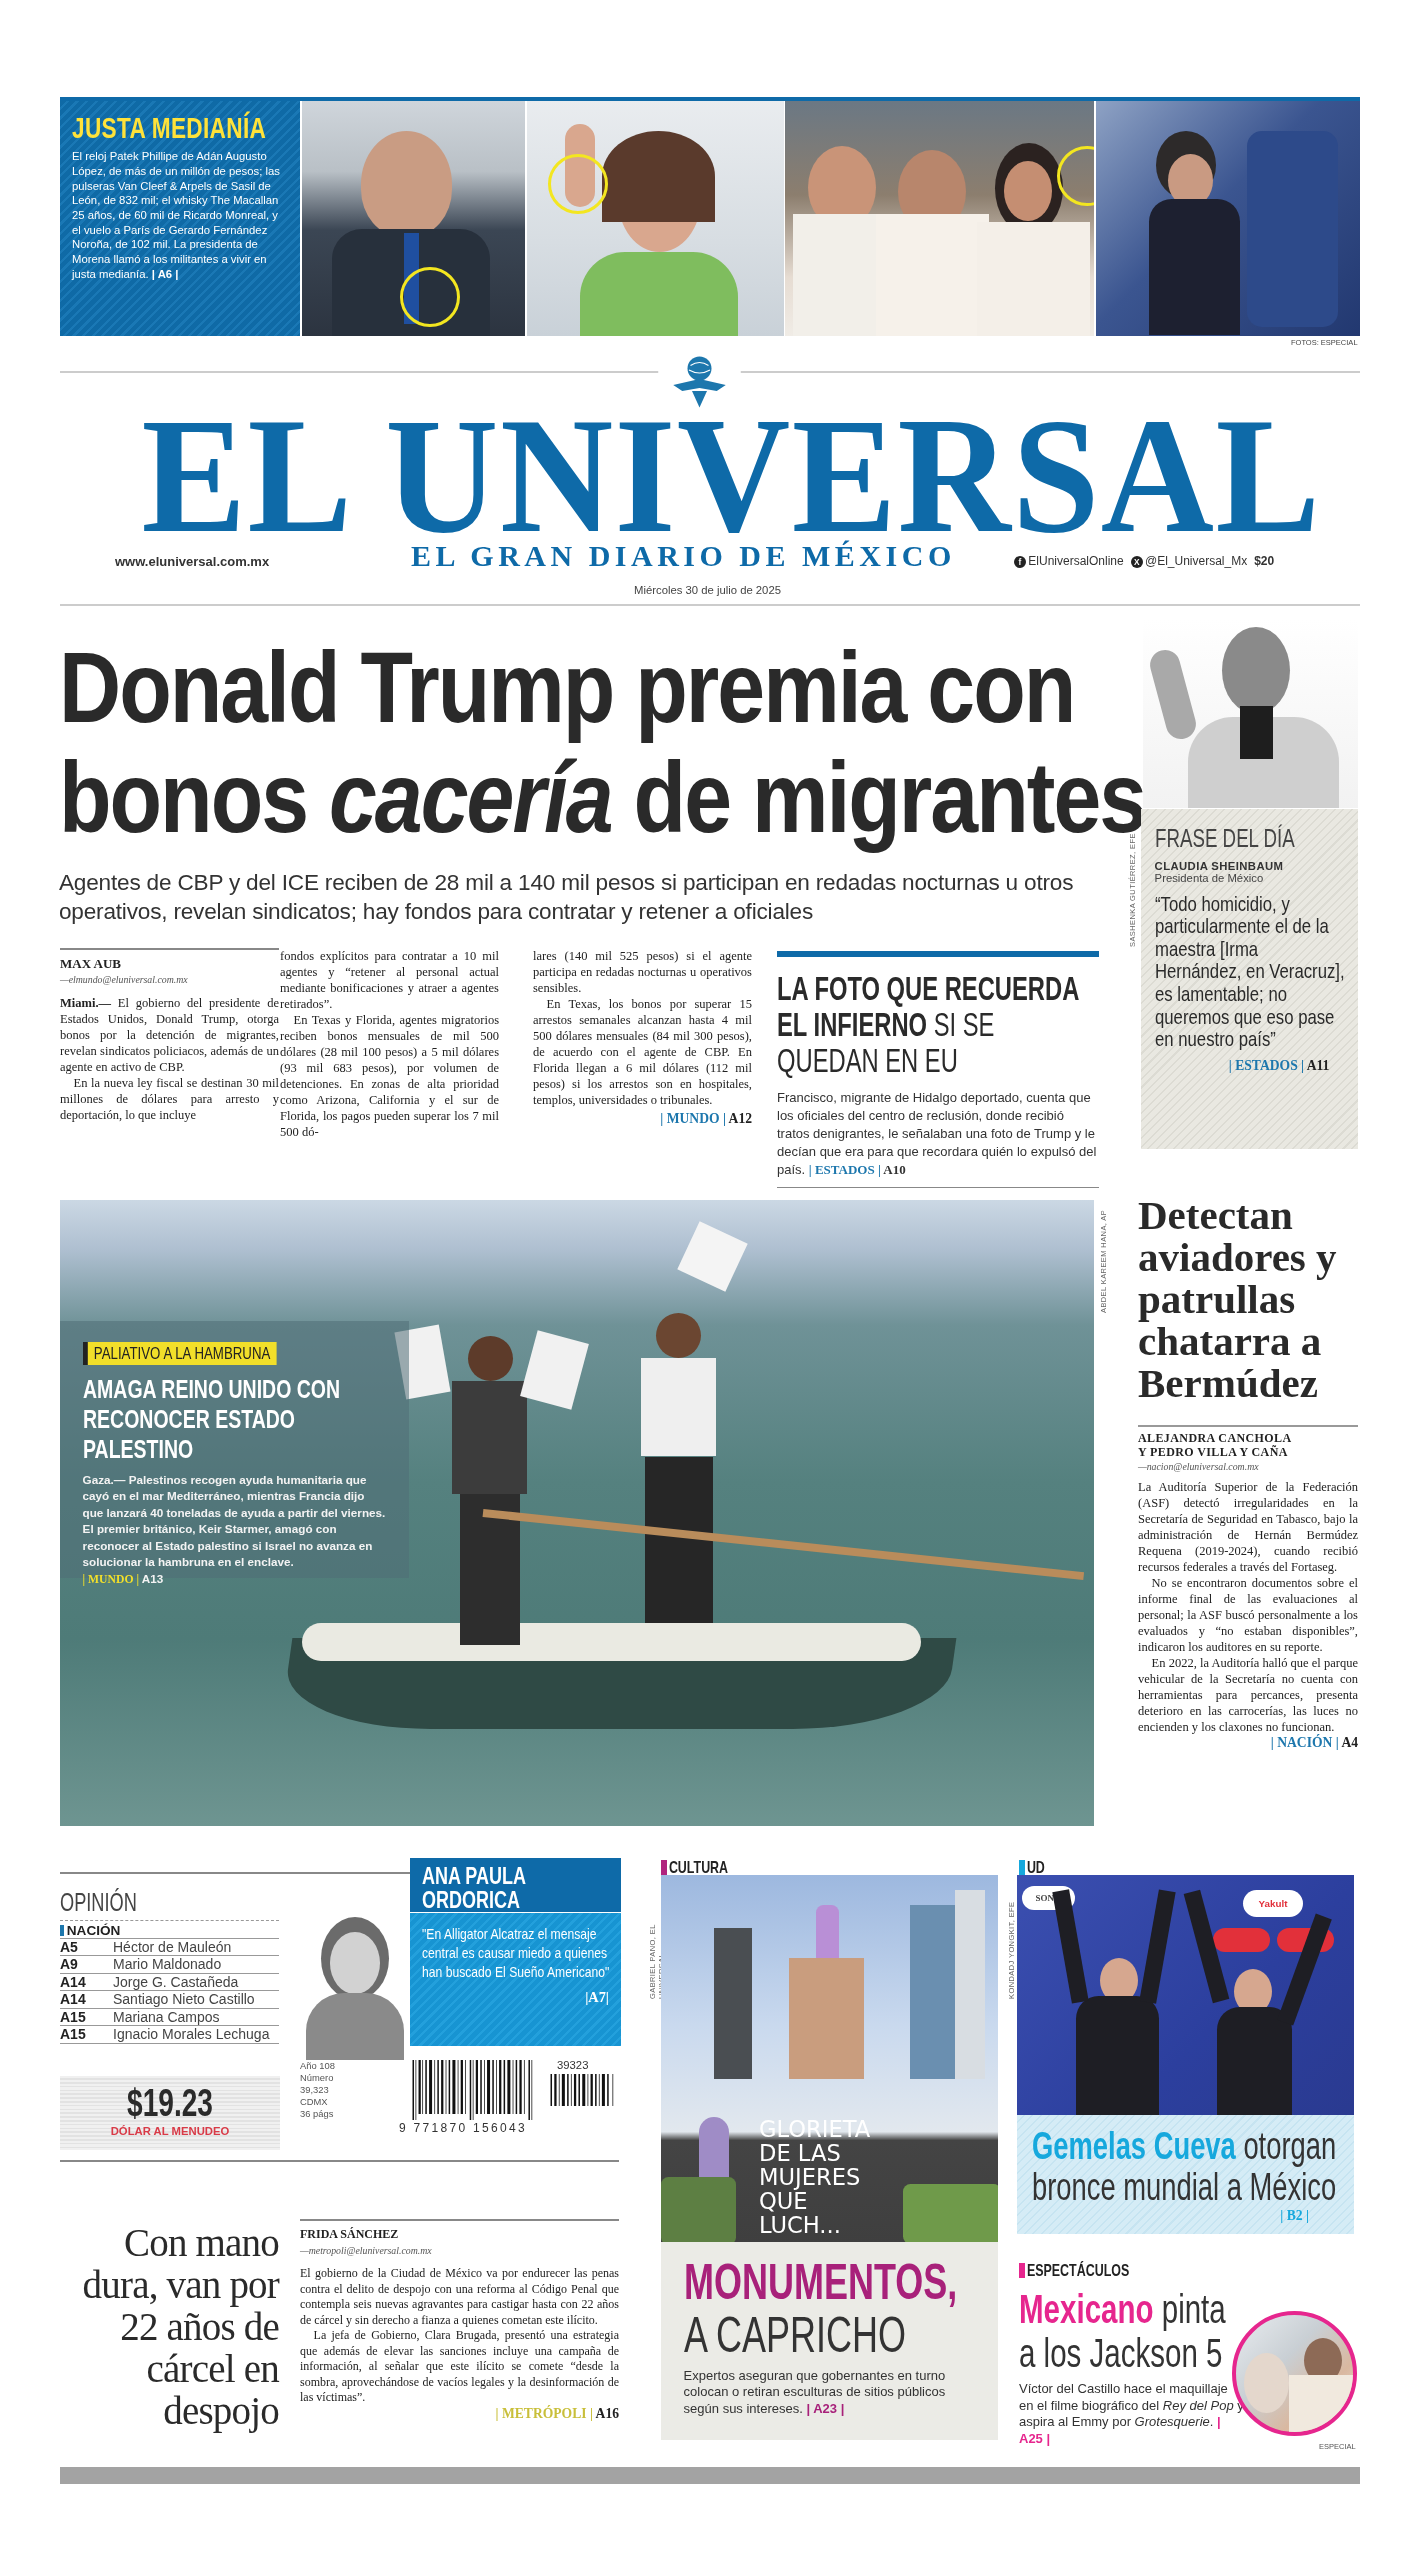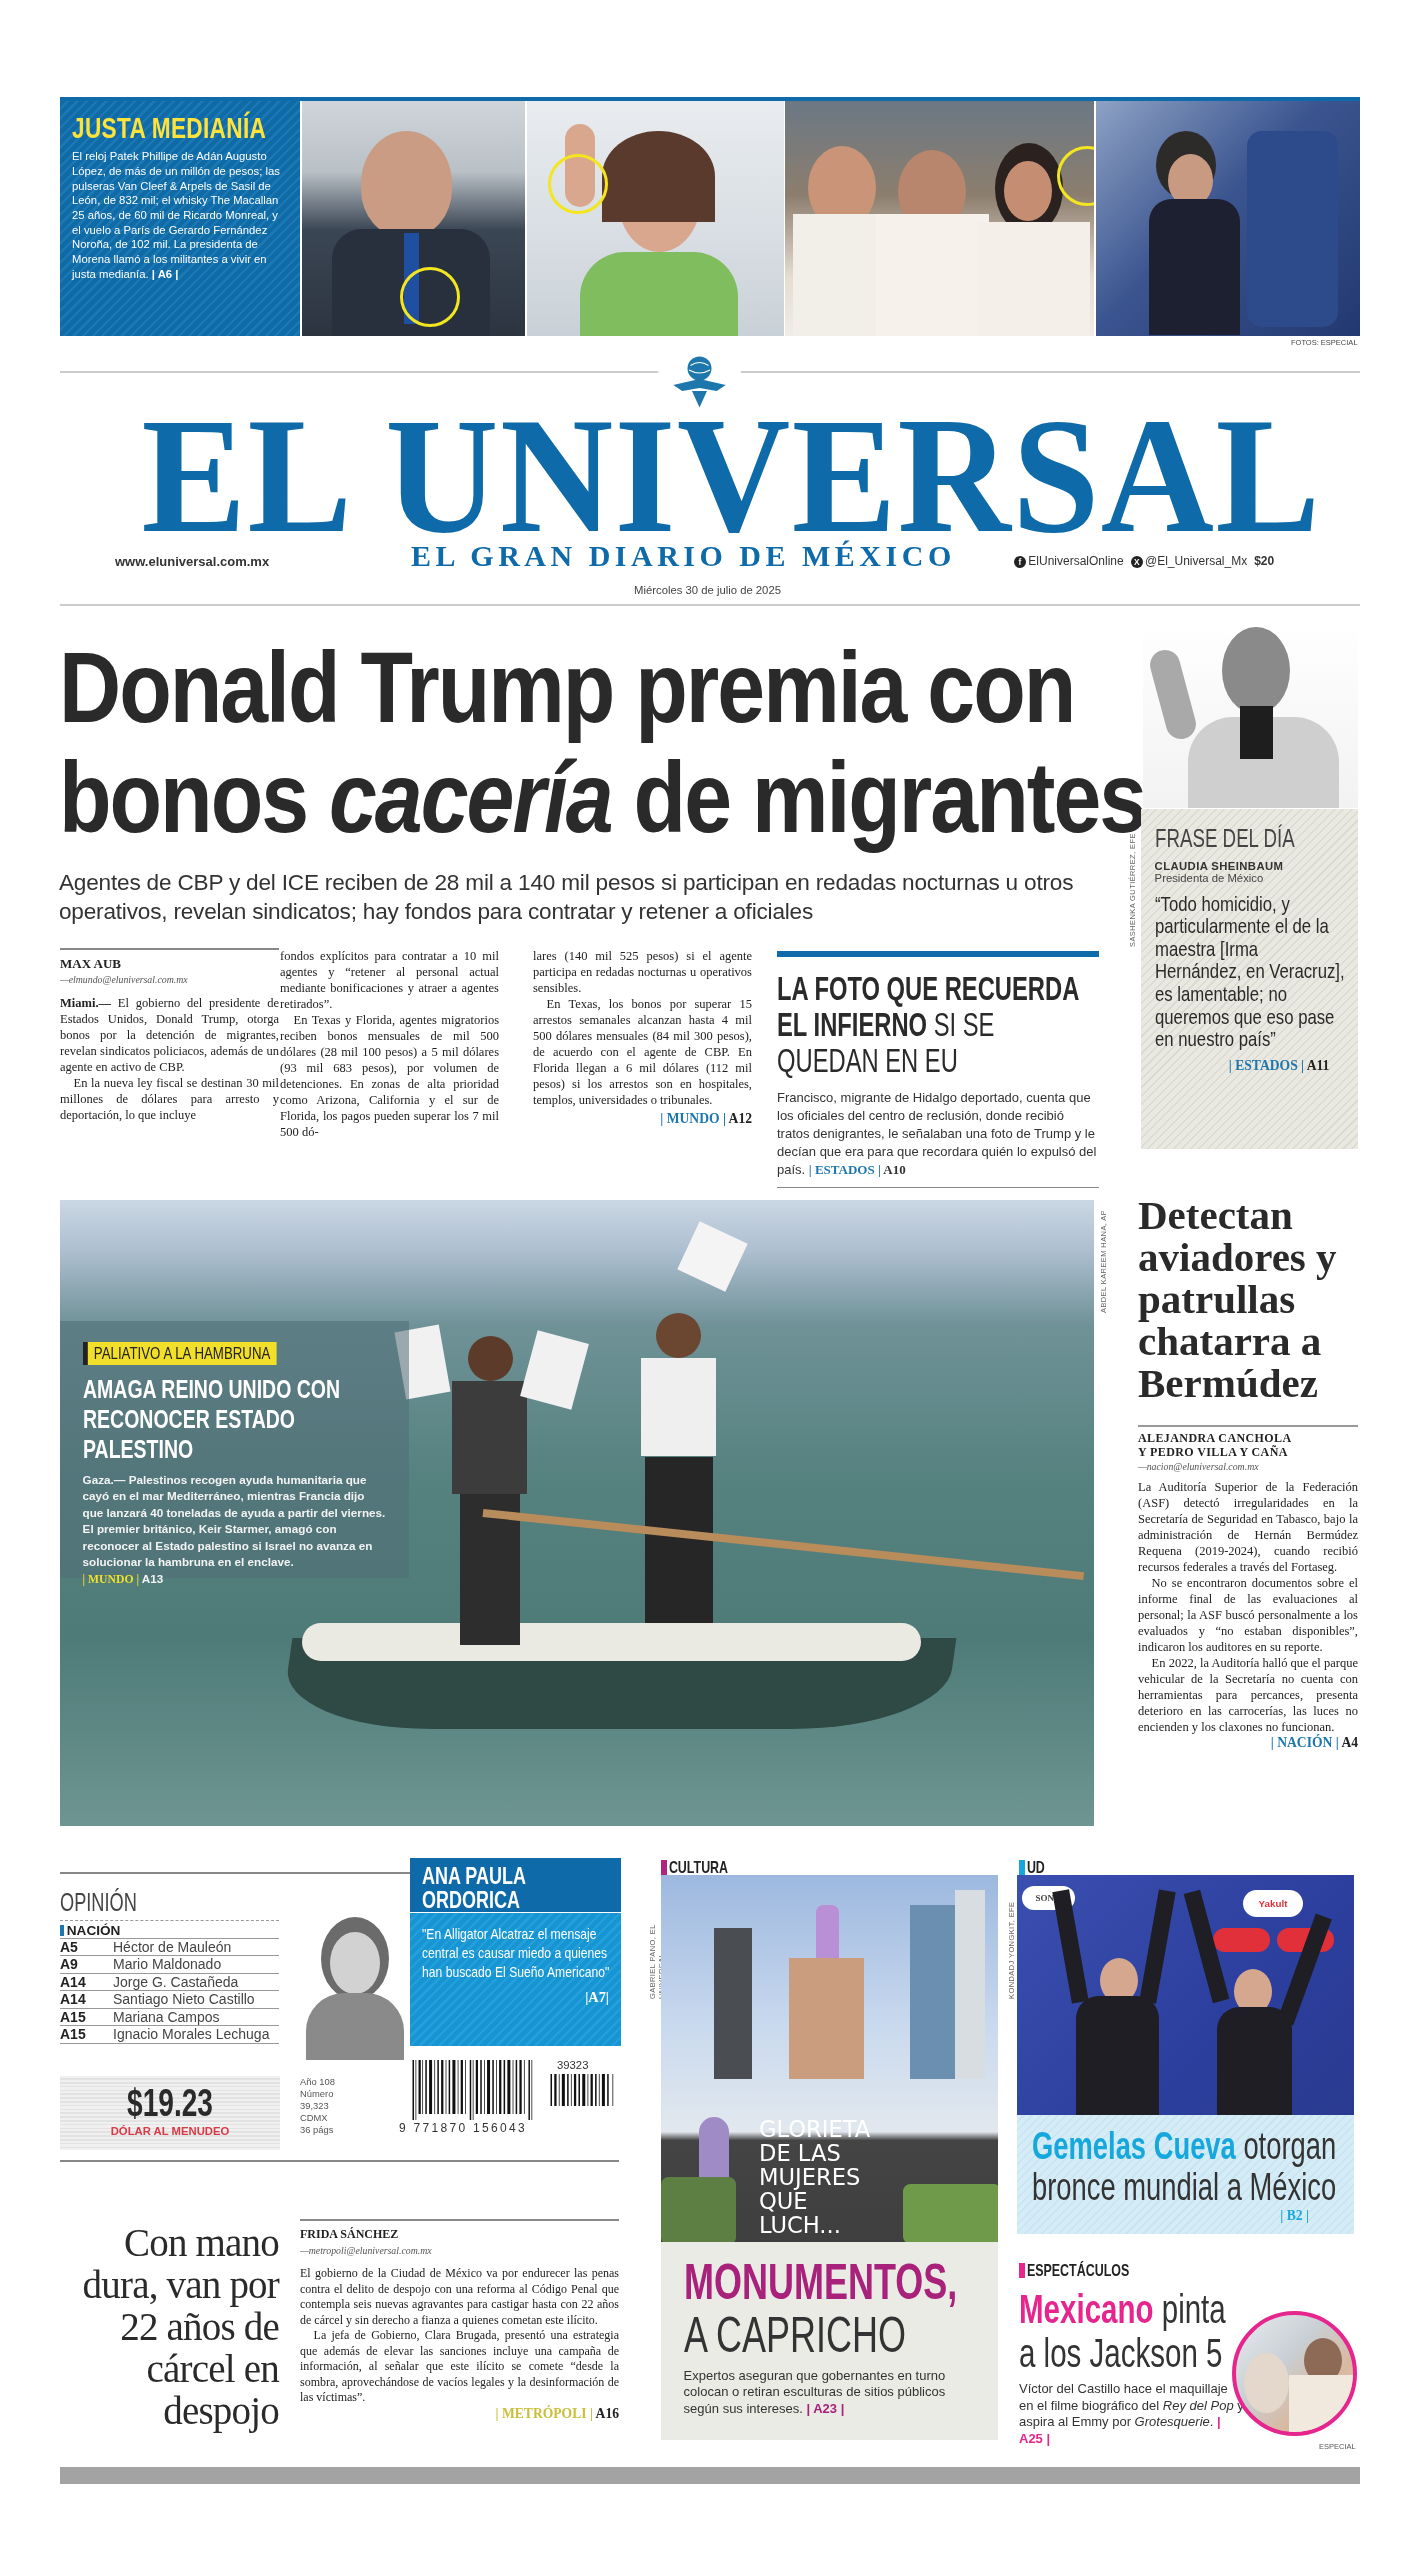--- a/index.html
+++ b/index.html
@@ -94,21 +94,21 @@
   .op-row .nm { color: #444; }
   #dolar-box { left: 60px; top: 2076px; width: 220px; height: 74px; background: repeating-linear-gradient(180deg, #f0f0f0 0 2.3px, #e2e2e2 2.3px 3.8px); text-align: center; padding-top: 4.5px; }
   #dolar-box .val { font-size: 39px; font-weight: bold; color: #2a2a2a; transform: scaleX(0.72); line-height: 44px; }
   #dolar-box .lbl { font-size: 11.3px; font-weight: bold; color: #d93a47; }
   #ana-photo { left: 298px; top: 1902px; width: 113px; height: 158px; }
   #ana-head { left: 410px; top: 1858px; width: 211px; height: 54px; background: #0e6aa8; padding: 6px 12px; color: #fff; font-size: 24px; line-height: 24px; font-weight: bold; }
   #ana-head span { display: block; transform: scaleX(0.75); transform-origin: left; white-space: nowrap; }
   #ana-quote { left: 410px; top: 1913px; width: 211px; height: 133px; padding: 12px 12px; color: #fff; font-size: 14.3px; line-height: 19px; }
   #ana-quote .q { transform: scaleX(0.85); transform-origin: left; width: 118%; }
   #ana-quote .pg { text-align: right; font-family: "Liberation Serif", serif; font-weight: bold; margin-top: 6px; }
-  #edition { left: 300px; top: 2060px; font-size: 9.4px; line-height: 12px; color: #555; margin-top: 16px; }
+  #edition { left: 300px; top: 2060px; font-size: 9.4px; line-height: 12px; color: #555; }
   #barcode1 { left: 411px; top: 2060px; width: 128px; height: 60px; }
   #barcode-num { left: 399px; top: 2121px; font-size: 12px; color: #333; letter-spacing: 2.3px; }
   #barcode2-num { left: 557px; top: 2059px; font-size: 11.3px; color: #333; }
   #barcode2 { left: 549px; top: 2074px; width: 68px; height: 32px; }
   #op-bottom-rule { left: 60px; top: 2160px; width: 559px; height: 1.5px; background: #888; }
 
   
   #mano-title { left: 60px; top: 2222px; width: 219px; text-align: right; font-family: "Liberation Serif", serif; font-size: 39px; line-height: 42px; color: #2a2a2a; letter-spacing: -0.8px; }
   #mano-rule { left: 300px; top: 2219px; width: 319px; height: 1.5px; background: #888; }
   #mano-by { left: 300px; top: 2227px; font-family: "Liberation Serif", serif; font-weight: bold; font-size: 12px; }

